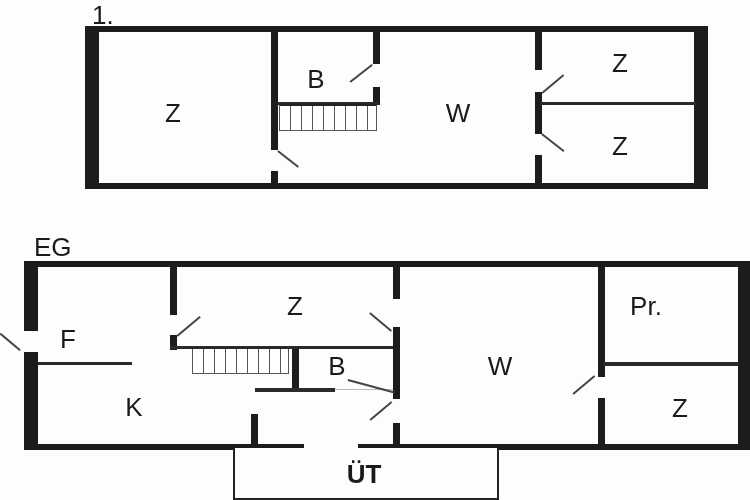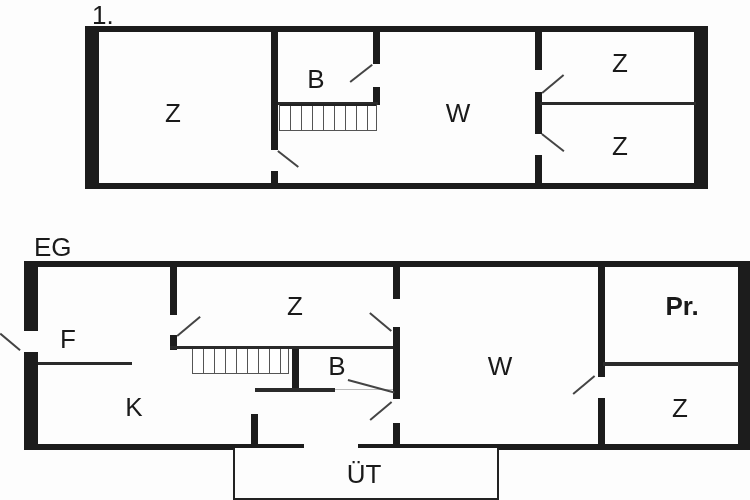--- a/index.html
+++ b/index.html
@@ -93,16 +93,16 @@
 
   <div class="t" style="left:603px; top:362px; width:136px; height:4px;"></div>
 
   <div class="box" style="left:233px; top:448px; width:262px; height:50px; border-top:none;"></div>
 
   <div class="lbl" style="left:68px; top:339px;">F</div>
   <div class="lbl" style="left:134px; top:407px;">K</div>
   <div class="lbl" style="left:295px; top:306px;">Z</div>
   <div class="lbl" style="left:337px; top:366px;">B</div>
   <div class="lbl" style="left:500px; top:366px;">W</div>
-  <div class="lbl" style="left:682px; top:306px;font-weight:bold;">Pr.</div>
+  <div class="lbl" style="left:646px; top:306px;">Pr.</div>
   <div class="lbl" style="left:680px; top:408px;">Z</div>
-  <div class="lbl" style="left:364px; top:474px;">ÜT</div>
+  <div class="lbl" style="left:364px; top:474px;font-weight:bold;">ÜT</div>
 </div>
 
 </body></html>

